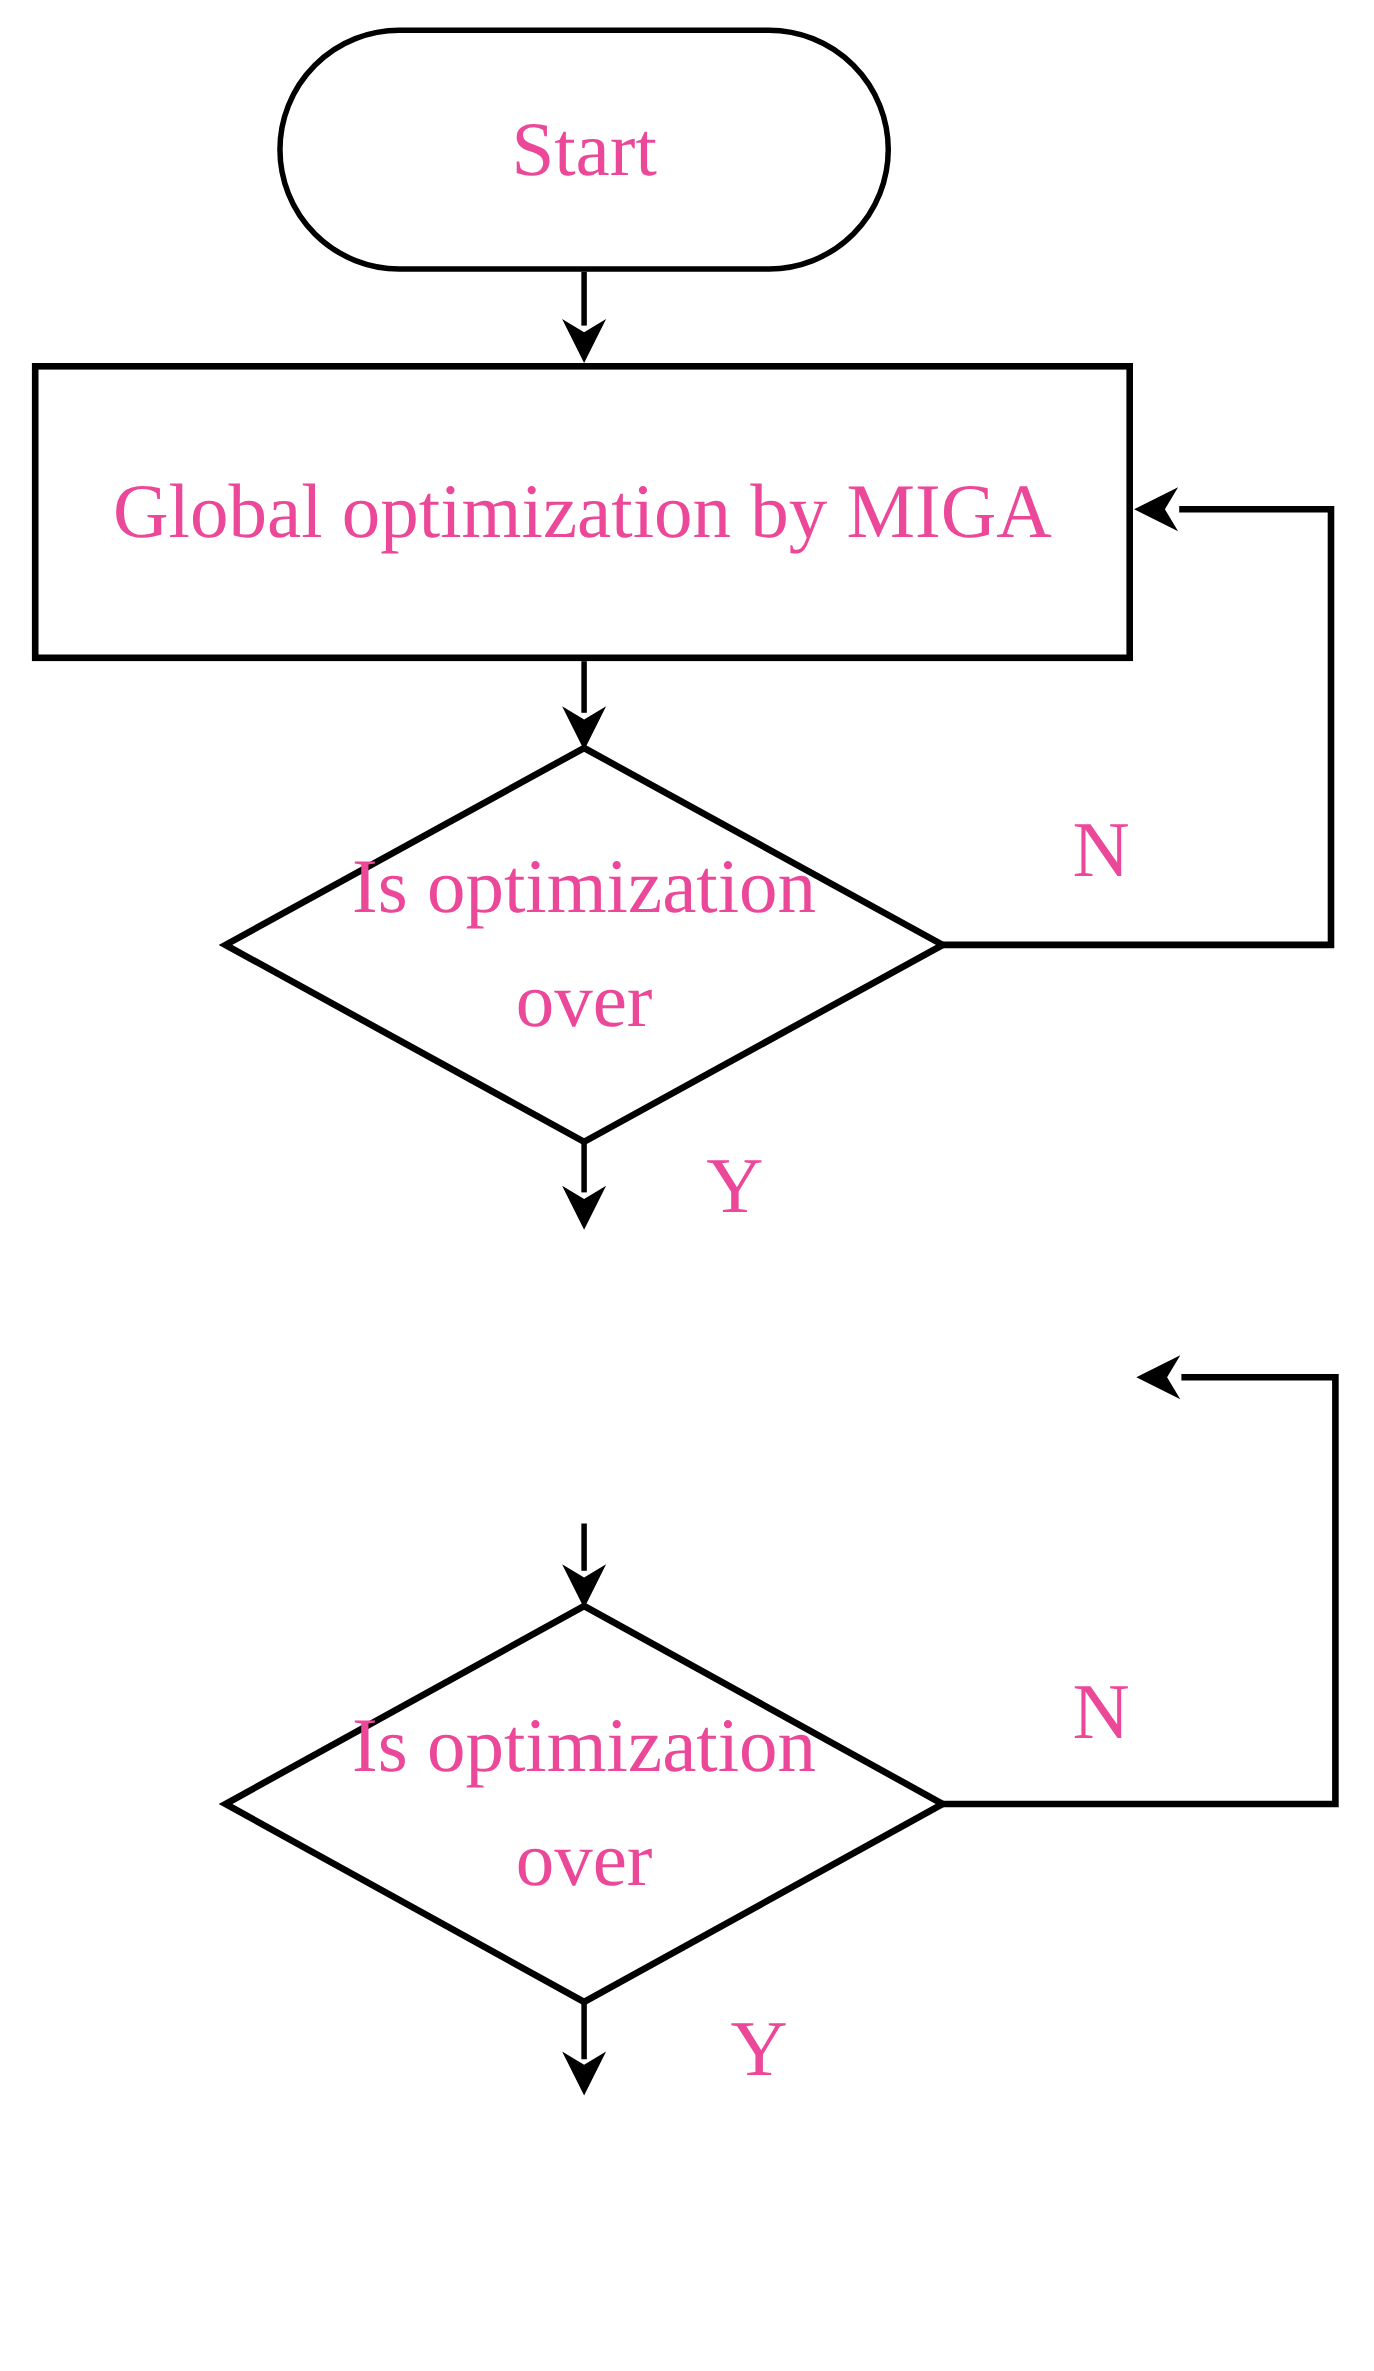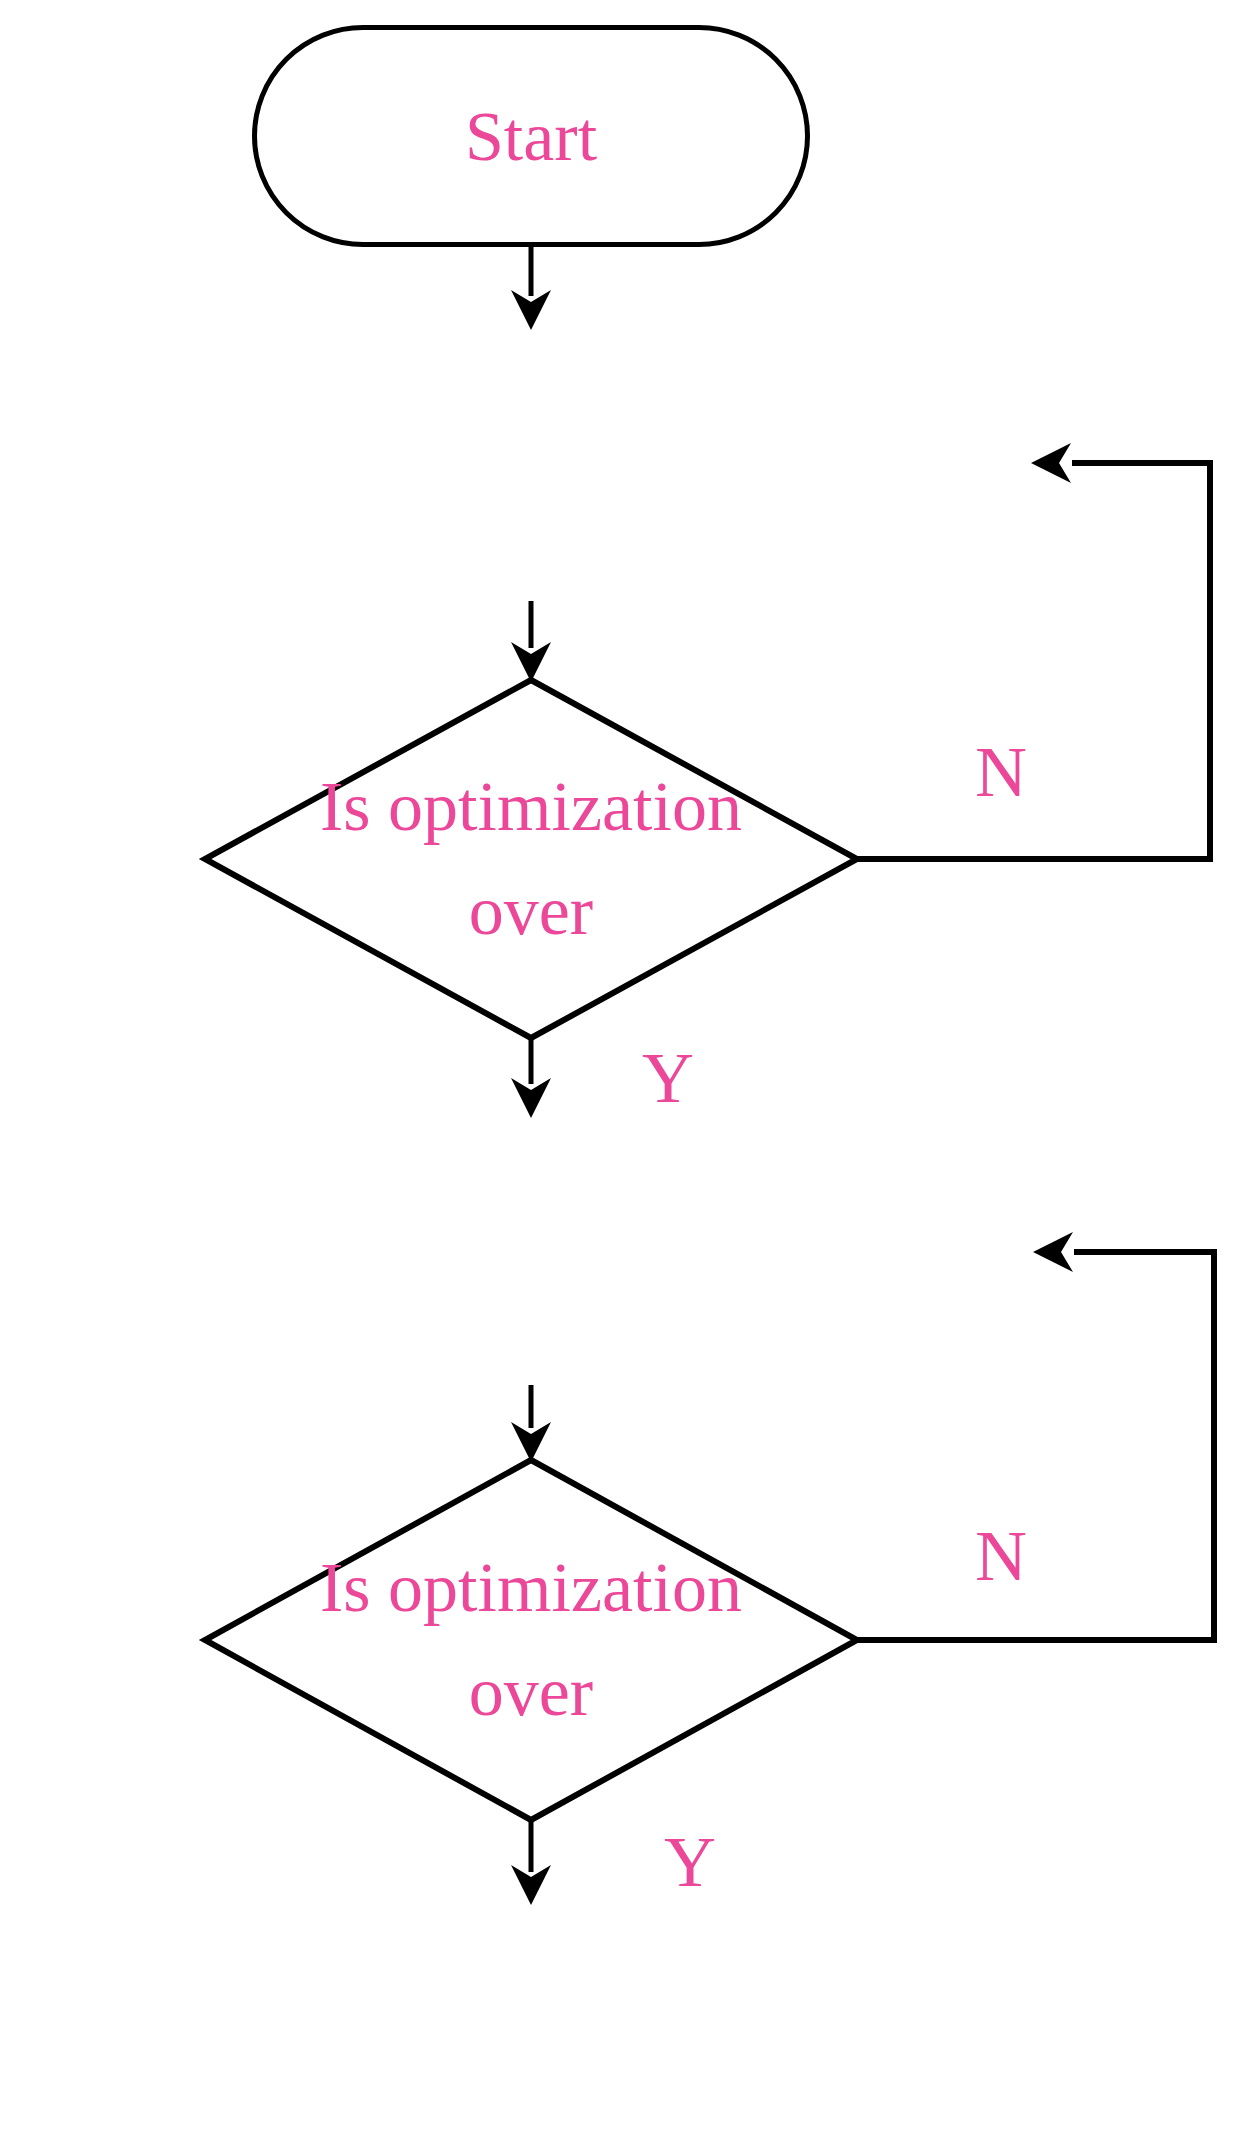--- a/index.html
+++ b/index.html
@@ -94,20 +94,23 @@
     <polygon points="531,1905 511,1865 531,1877 551,1865" fill="#000000"></polygon>
 
     <polygon class="diamond-shape" points="531,680 857,859 531,1038 205,859" stroke-width="6" stroke="#000000"></polygon>
     <polygon class="diamond-shape" points="531,1460 857,1640 531,1820 205,1640" stroke-width="6" stroke="#000000"></polygon>
   </svg>
 
   <div class="node terminator" style="left:252px; top:25px; width:558px; height:222px;">
     <span>Start</span>
   </div>
 
+  <div class="node process" style="left:29px; top:330px; width:1001px; height:271px;">
+    <span>Global optimization by MIGA</span>
+  </div>
 
   <div class="decision-label" style="left:205px; top:680px; width:652px; height:358px;">
     <span>Is optimization</span>
     <span>over</span>
   </div>
 
 
   <div class="decision-label" style="left:205px; top:1460px; width:652px; height:360px;">
     <span>Is optimization</span>
     <span>over</span>

